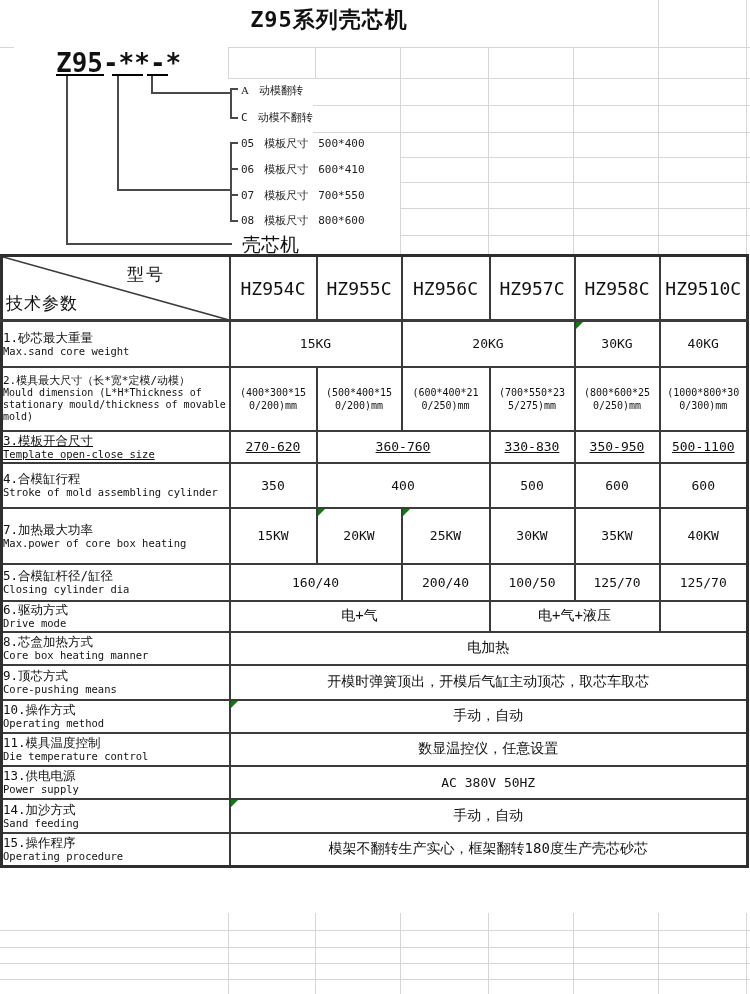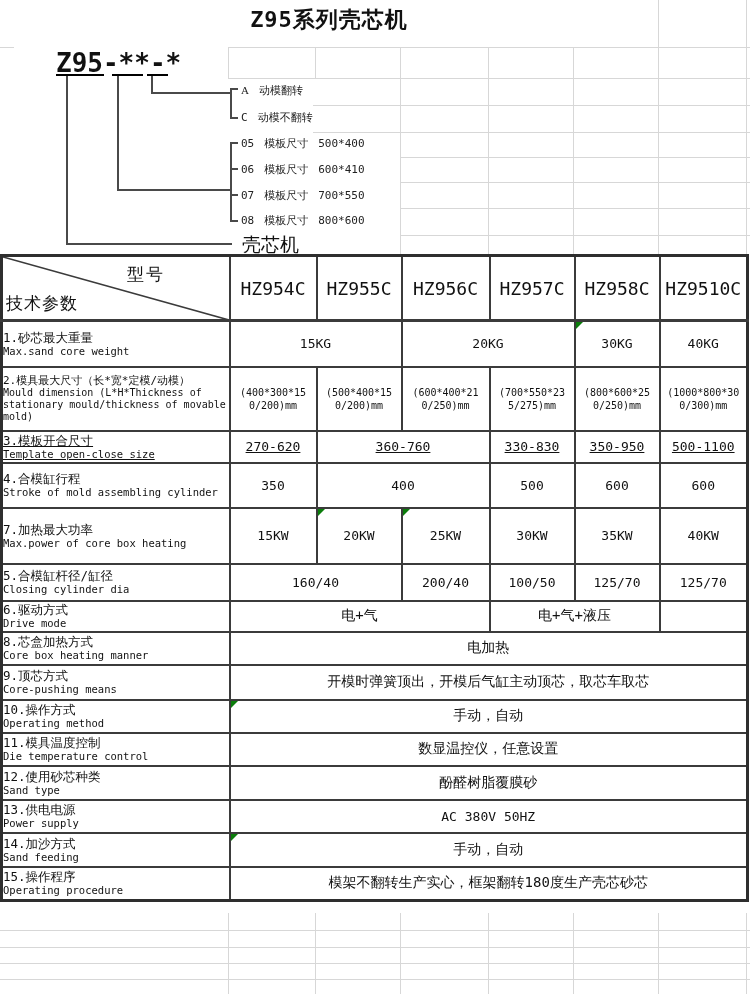--- a/index.html
+++ b/index.html
@@ -237,27 +237,20 @@
         </td>
     <td class="val cjk" colspan="6"><i class="flag"></i><span>手动，自动</span></td>
   </tr>
   <tr style="height:33px;">
     <td class="lbl">
           <span class="cn">11.模具温度控制</span>
           <span class="en">Die temperature control</span>
         </td>
     <td class="val cjk" colspan="6">数显温控仪，任意设置</td>
   </tr>
-  <tr style="height:34px;">
-    <td class="lbl">
-          <span class="cn">12.使用砂芯种类</span>
-          <span class="en">Sand type</span>
-        </td>
-    <td class="val cjk" colspan="6">酚醛树脂覆膜砂</td>
-  </tr>
   <tr style="height:33px;">
     <td class="lbl">
           <span class="cn">13.供电电源</span>
           <span class="en">Power supply</span>
         </td>
     <td class="val" colspan="6">AC 380V 50HZ</td>
   </tr>
   <tr style="height:34px;">
     <td class="lbl">
           <span class="cn">14.加沙方式</span>

